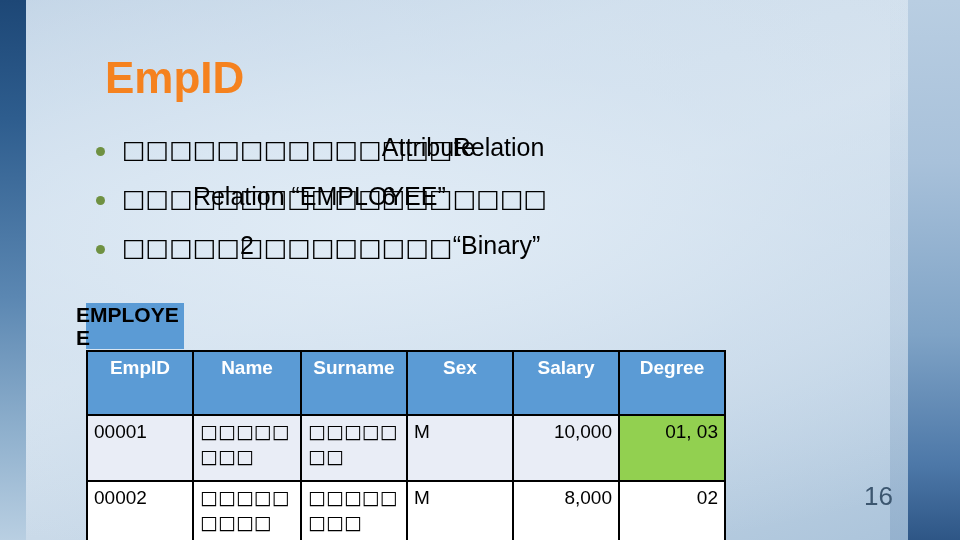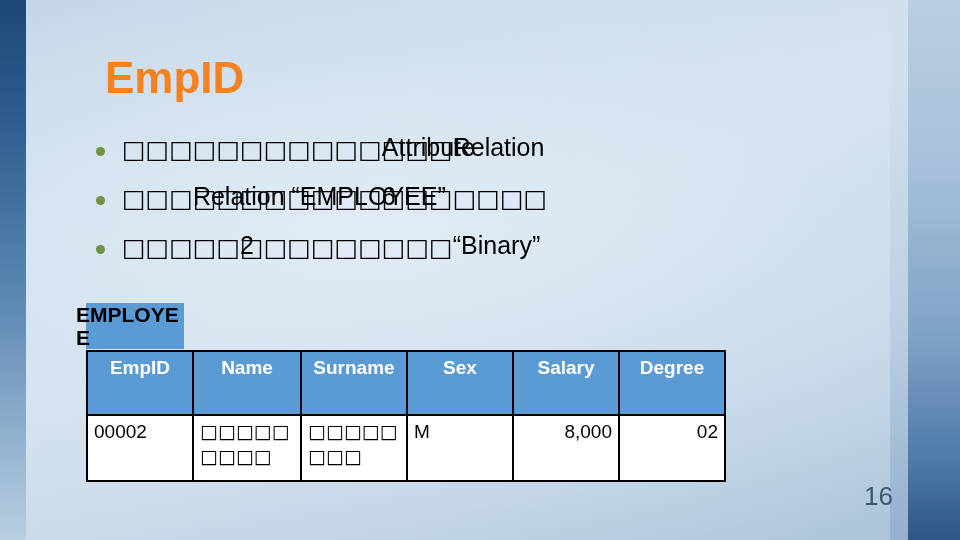--- a/index.html
+++ b/index.html
@@ -258,20 +258,32 @@
         <tr>
           <th class="c-empid">EmpID</th>
           <th class="c-name">Name</th>
           <th class="c-sur">Surname</th>
           <th class="c-sex">Sex</th>
           <th class="c-sal">Salary</th>
           <th class="c-dept">Degree</th>
         </tr>
       </thead>
       <tbody>
+        <tr class="row-a">
+          <td class="lft">00001</td>
+          <td class="lft">
+              <span class="cell-tofu">□□□□□□□□</span>
+            </td>
+          <td class="lft">
+              <span class="cell-tofu">□□□□□□□</span>
+            </td>
+          <td class="lft">M</td>
+          <td class="num">10,000</td>
+          <td class="cell-green">01, 03</td>
+        </tr>
         <tr class="row-b">
           <td class="lft">00002</td>
           <td class="lft">
               <span class="cell-tofu">□□□□□□□□□</span>
             </td>
           <td class="lft">
               <span class="cell-tofu">□□□□□□□□</span>
             </td>
           <td class="lft">M</td>
           <td class="num">8,000</td>

